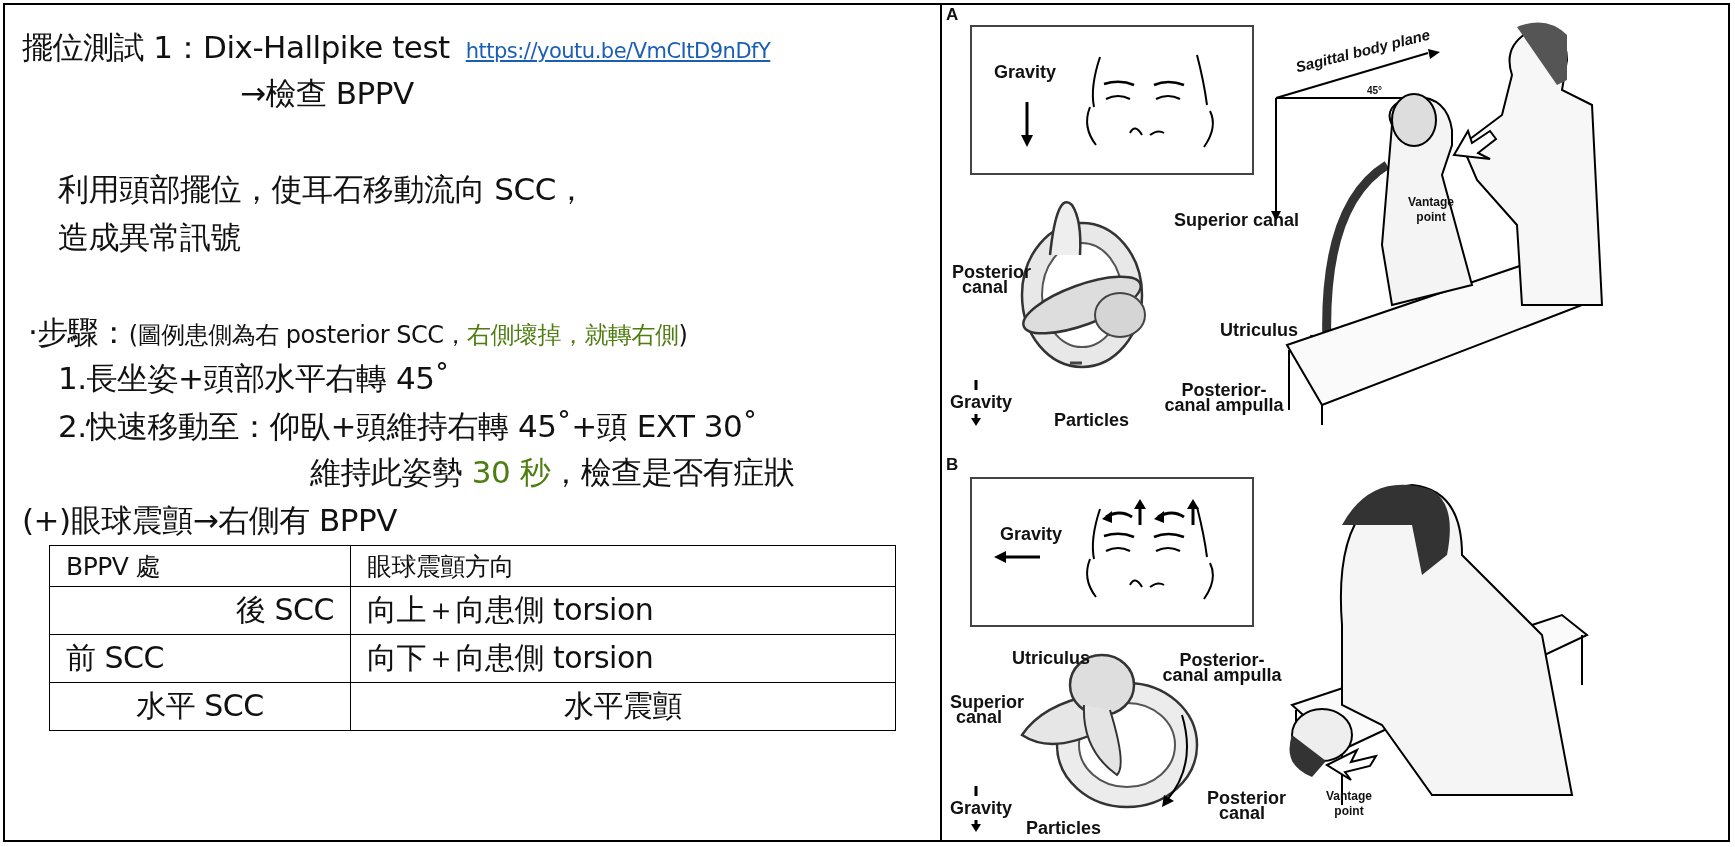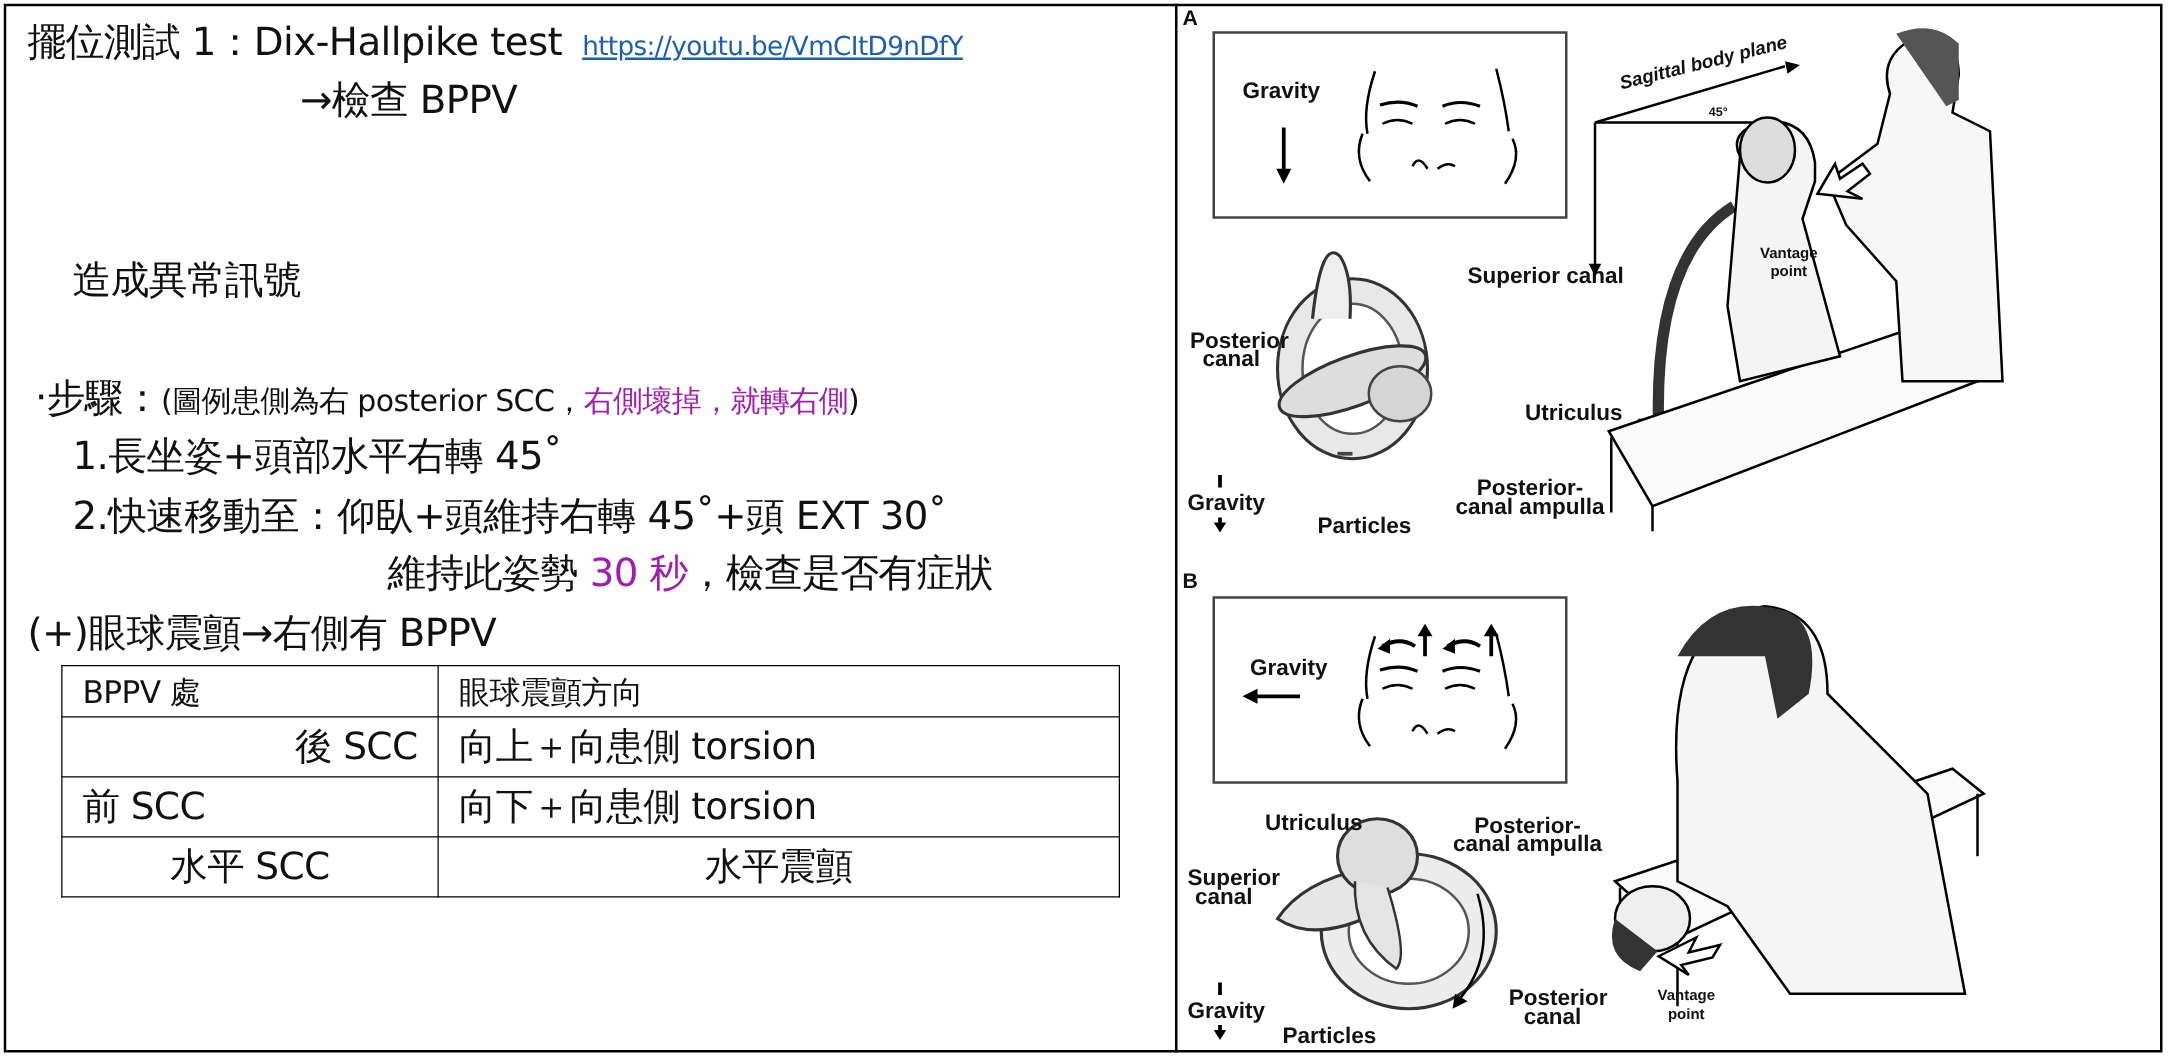--- a/index.html
+++ b/index.html
@@ -1,22 +1,22 @@
 <!DOCTYPE html>
 <html><head>
 <meta charset="utf-8">
 <style>
   html, body { margin: 0; padding: 0; background: #ffffff; }
   body { width: 1735px; height: 847px; position: relative; overflow: hidden; font-family: "DejaVu Sans", "Liberation Sans", sans-serif; color: #111; }
   .frame { position: absolute; left: 3px; top: 3px; width: 1727px; height: 839px; border: 2px solid #000; box-sizing: border-box; }
   .divider { position: absolute; left: 940px; top: 3px; width: 2px; height: 839px; background: #000; }
-  .left { position: absolute; left: 0; top: 3px; width: 940px; height: 740px; }
+  .left { position: absolute; left: 0; top: 16px; width: 940px; height: 740px; }
   .line { position: absolute; white-space: nowrap; font-size: 31px; line-height: 38px; letter-spacing: -0.5px; }
   .small { font-size: 24px; }
-  .red { color: #a21caf; }
+  .red { color: #4d7c0f; }
   .link { font-size: 21px; color: #1b5fb5; text-decoration: underline; margin-left: 16px; }
   table.bppv { position: absolute; left: 49px; top: 529px; width: 847px; border-collapse: collapse; }
   table.bppv td { border: 1.5px solid #000; padding: 0 16px; font-size: 30px; height: 47px; white-space: nowrap; letter-spacing: -0.5px; margin-top: 40px; }
   table.bppv tr.hdr td { font-size: 25px; height: 40px; }
   table.bppv td.c1 { width: 268px; }
   .right { position: absolute; left: 942px; top: 5px; width: 786px; height: 836px; }
   .panel-label { position: absolute; font-weight: bold; font-size: 17px; font-family: "Liberation Sans", sans-serif; }
   .fig-label { position: absolute; font-family: "Liberation Sans", sans-serif; font-weight: bold; font-size: 18px; text-align: center; line-height: 15px; color: #111; }
   .facebox { position: absolute; border: 2px solid #444; background: #fff; }
   svg { position: absolute; overflow: visible; }
@@ -26,20 +26,21 @@
 
 <div class="frame"></div>
 <div class="divider"></div>
 
 <div class="left">
   <div class="line" style="left:22px; top:12px;">
     <span>擺位測試 1：Dix-Hallpike test</span><a class="link">https://youtu.be/VmCItD9nDfY</a>
   </div>
   <div class="line" style="left:240px; top:58px;text-align:right;">→檢查 BPPV</div>
 
+  <div class="line" style="left:58px; top:154px;">利用頭部擺位，使耳石移動流向 SCC，</div>
   <div class="line" style="left:58px; top:202px;">造成異常訊號</div>
 
   <div class="line" style="left:28px; top:297px;">
     <span>‧步驟：</span><span class="small"><span>(圖例患側為右 posterior SCC，</span><span class="red">右側壞掉，就轉右側</span><span>)</span></span>
   </div>
   <div class="line" style="left:58px; top:343px;">1.長坐姿+頭部水平右轉 45˚</div>
   <div class="line" style="left:58px; top:391px;">2.快速移動至：仰臥+頭維持右轉 45˚+頭 EXT 30˚</div>
   <div class="line" style="left:310px; top:437px;">
     <span>維持此姿勢 </span><span class="red">30 秒</span><span>，檢查是否有症狀</span>
   </div>

